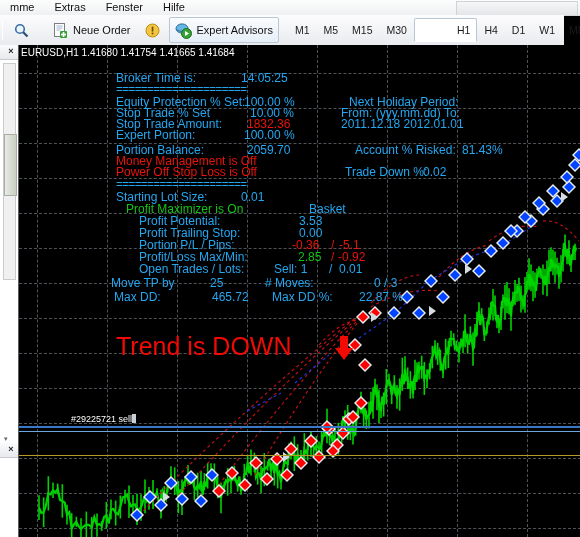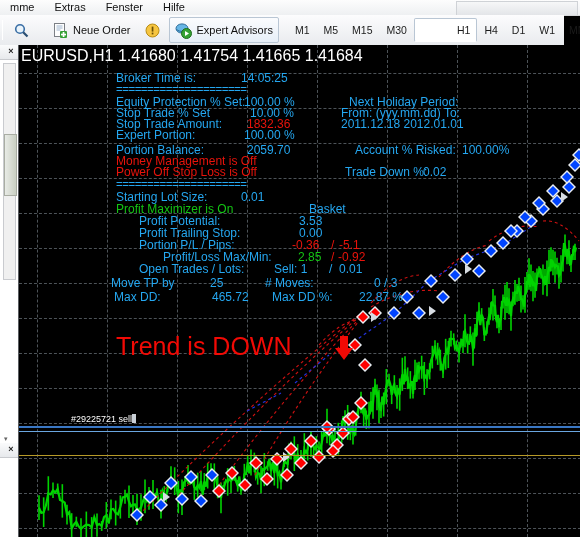--- a/index.html
+++ b/index.html
@@ -77,21 +77,21 @@
   .chartwin{
     position:absolute;left:18px;top:45px;width:562px;height:492px;
     background:#000;overflow:hidden;border-left:1px solid #5a5d61;
   }
   .gridlayer{position:absolute;inset:0;}
   .gv,.gh{position:absolute;}
   .gv{top:0;bottom:0;width:0;border-left:1px dashed #4d5358;}
   .gh{left:0;right:0;height:0;border-top:1px dashed #4d5358;}
 
   .symlabel{
-    position:absolute;left:2px;top:2px;font-size:16px;color:#ffffff;
+    position:absolute;left:2px;top:2px;font-size:10px;color:#ffffff;
     font-family:"Liberation Sans",sans-serif;white-space:nowrap;letter-spacing:0px;
   }
 
   
   .info{position:absolute;left:0;top:0;width:562px;height:300px;}
   .itxt{
     position:absolute;white-space:nowrap;font-size:12px;
     font-family:"Liberation Sans",sans-serif;line-height:13px;
   }
   .c-blue{color:#25a7f0;}
@@ -608,43 +608,43 @@
 
       <div class="itxt" style="left:97px;top:110px;color:#e8130b;">Money Management is Off</div>
       <div class="itxt" style="left:97px;top:121px;color:#e8130b;">Power Off Stop Loss is Off</div>
       <div class="itxt sep" style="left:97px;top:133px;">=====================</div>
 
       <div class="itxt c-blue" style="left:330px;top:51px;">Next Holiday Period:</div>
       <div class="itxt c-blue" style="left:322px;top:62px;">From: (yyy.mm.dd) To:</div>
       <div class="itxt c-blue" style="left:322px;top:73px;">2011.12.18  2012.01.01</div>
 
       <div class="itxt c-blue" style="left:336px;top:99px;">Account % Risked:</div>
-      <div class="itxt c-blue" style="left:443px;top:99px;">100.00%</div>
+      <div class="itxt c-blue" style="left:443px;top:99px;">81.43%</div>
 
       <div class="itxt c-blue" style="left:326px;top:121px;">Trade Down %:</div>
       <div class="itxt c-blue" style="left:404px;top:121px;">0.02</div>
 
       <div class="itxt c-blue" style="left:97px;top:146px;">Starting Lot Size:</div>
       <div class="itxt c-blue" style="left:222px;top:146px;">0.01</div>
 
-      <div class="itxt c-green" style="left:97px;top:158px;">Profit Maximizer is On</div>
+      <div class="itxt c-green" style="left:107px;top:158px;">Profit Maximizer is On</div>
       <div class="itxt c-blue" style="left:290px;top:158px;">Basket</div>
 
       <div class="itxt c-blue" style="left:120px;top:170px;">Profit Potential:</div>
       <div class="itxt c-blue" style="left:280px;top:170px;">3.53</div>
 
       <div class="itxt c-blue" style="left:120px;top:182px;">Profit Trailing Stop:</div>
       <div class="itxt c-blue" style="left:280px;top:182px;">0.00</div>
 
       <div class="itxt c-blue" style="left:120px;top:194px;">Portion P/L / Pips:</div>
       <div class="itxt c-red" style="left:273px;top:194px;">-0.36</div>
       <div class="itxt c-red" style="left:312px;top:194px;">/</div>
       <div class="itxt c-red" style="left:320px;top:194px;">-5.1</div>
 
-      <div class="itxt c-blue" style="left:120px;top:206px;margin-left:24px;">Profit/Loss Max/Min:</div>
+      <div class="itxt c-blue" style="left:120px;top:206px;">Profit/Loss Max/Min:</div>
       <div class="itxt c-green" style="left:279px;top:206px;">2.85</div>
       <div class="itxt c-red" style="left:312px;top:206px;">/</div>
       <div class="itxt c-red" style="left:319px;top:206px;">-0.92</div>
 
       <div class="itxt c-blue" style="left:120px;top:218px;">Open Trades / Lots:</div>
       <div class="itxt c-blue" style="left:255px;top:218px;">Sell:   1</div>
       <div class="itxt c-blue" style="left:310px;top:218px;">/</div>
       <div class="itxt c-blue" style="left:320px;top:218px;">0.01</div>
 
       <div class="itxt c-blue" style="left:92px;top:232px;">Move TP by</div>

